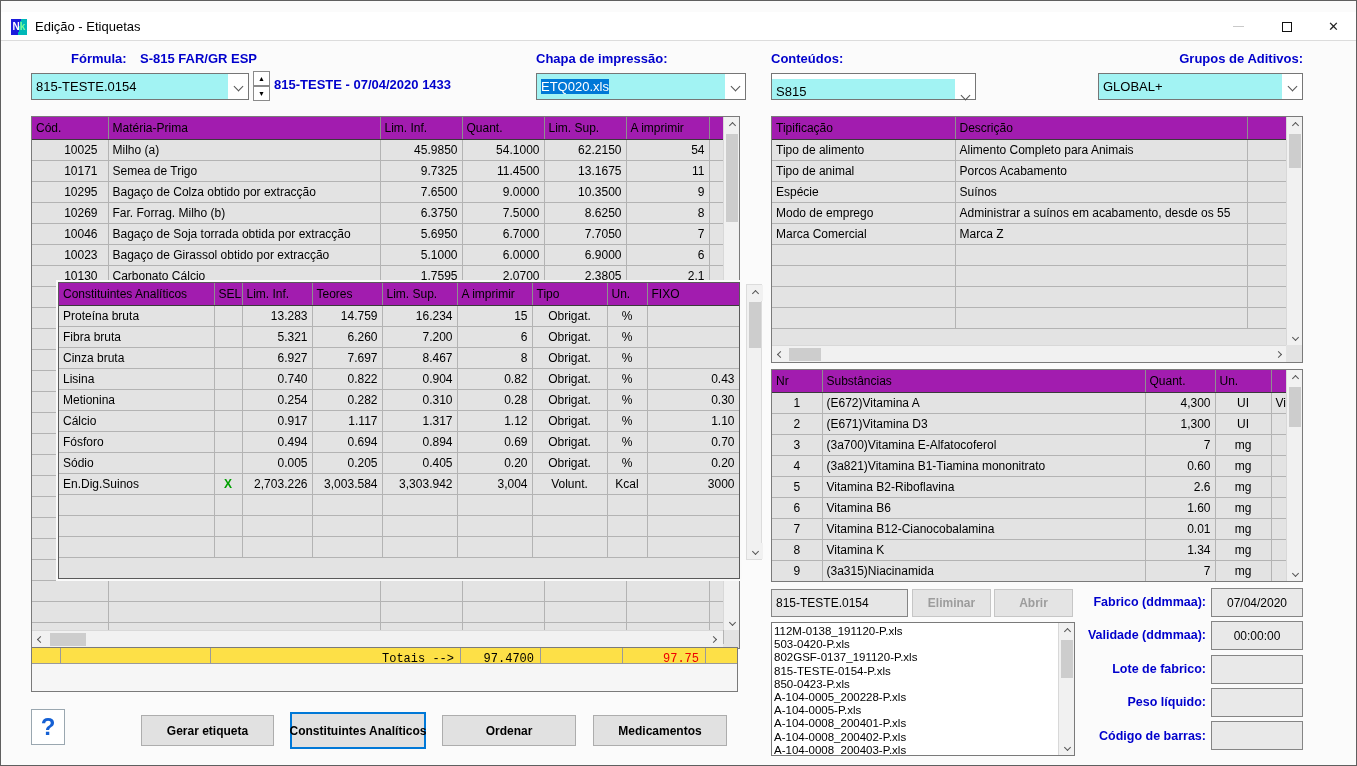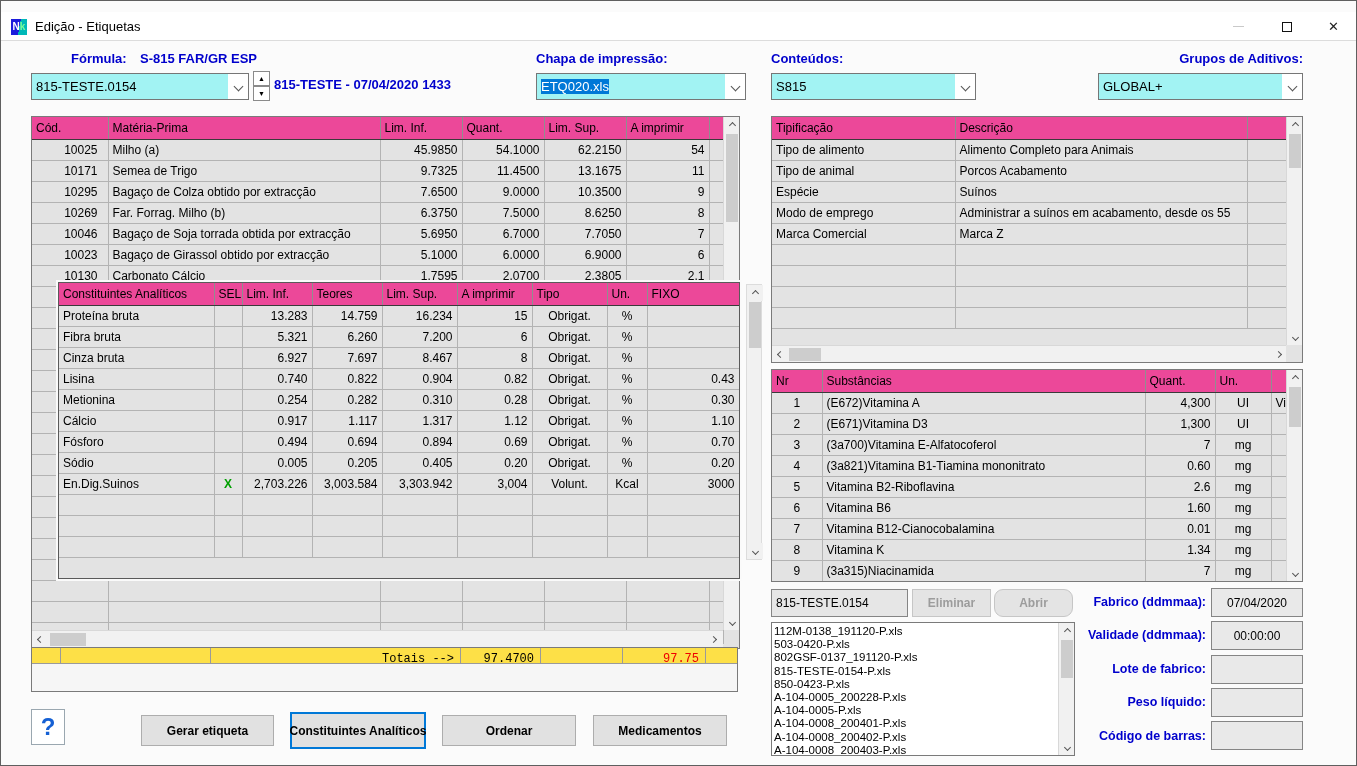--- a/index.html
+++ b/index.html
@@ -36,21 +36,21 @@
   .chev.up { transform:rotate(-135deg); } .chev.down { transform:rotate(45deg); }
   .chev.left { transform:rotate(135deg); } .chev.right { transform:rotate(-45deg); }
   .chev.sm { width:5px; height:5px; }
   #spinner { position:absolute; left:252px; top:70px; width:17px; height:30px; }
   #spinner .sp { width:17px; height:15px; background:#fff; border:1px solid #8a8a8a;
                  font-size:7px; color:#000; text-align:center; line-height:13px; }
 
   
   .panel { position:absolute; border:1px solid #7A7A7A; background:#E3E3E3; overflow:hidden; }
   table.grid { border-collapse:collapse; table-layout:fixed; }
-  table.grid th { background:#ec4899; font-weight:normal; font-size:12px; text-align:left;
+  table.grid th { background:#a21caf; font-weight:normal; font-size:12px; text-align:left;
                   height:22px; padding:0 4px; border-right:1px solid #8f8f8f;
                   border-bottom:1px solid #3a3a3a; overflow:hidden; white-space:nowrap;margin-top:12px; }
   table.grid td { background:#E3E3E3; font-size:12px; height:21px; padding:0 4px;
                   border-right:1px solid #b3b3b3; border-bottom:1px solid #b3b3b3;
                   overflow:hidden; white-space:nowrap; color:#000; }
   .t-mat td:nth-child(1) { text-align:right; padding-right:10px; }
   .t-mat td:nth-child(n+3) { text-align:right; }
   .t-con td:nth-child(2) { text-align:center; color:#00A000; font-weight:bold; }
   .t-con td:nth-child(3),.t-con td:nth-child(4),.t-con td:nth-child(5),
   .t-con td:nth-child(6),.t-con td:nth-child(9) { text-align:right; }
@@ -135,21 +135,21 @@
   </div>
   <div class="blue-label" style="left:273px; top:76px;">815-TESTE -  07/04/2020  1433</div>
 
   <div class="combo" style="left:535px; top:72px; width:210px;">
     <div class="val"><span class="sel-text">ETQ020.xls</span></div>
     <div class="arrow">
         <span class="chev down"></span>
       </div>
   </div>
 
-  <div class="combo" style="left:770px; top:72px; width:205px;">
+  <div class="combo" style="left:770px; top:72px; width:205px;align-items:flex-end;">
     <div class="val">S815</div>
     <div class="arrow">
         <span class="chev down"></span>
       </div>
   </div>
 
   <div class="combo" style="left:1097px; top:72px; width:205px;">
     <div class="val">GLOBAL+</div>
     <div class="arrow">
         <span class="chev down"></span>
@@ -779,21 +779,21 @@
   </div>
 
   <div id="help-btn">?</div>
   <div class="btn" style="left:140px; top:714px; width:133px; height:31px;">Gerar etiqueta</div>
   <div class="btn focused" style="left:289px; top:711px; width:136px; height:37px;">Constituintes Analíticos</div>
   <div class="btn" style="left:441px; top:714px; width:134px; height:31px;">Ordenar</div>
   <div class="btn" style="left:592px; top:714px; width:134px; height:31px;">Medicamentos</div>
 
   <div class="field" id="file-name-field" style="left:770px; top:588px; width:137px; height:28px;">815-TESTE.0154</div>
   <div class="btn disabled" style="left:911px; top:588px; width:79px; height:28px;">Eliminar</div>
-  <div class="btn disabled" style="left:993px; top:588px; width:79px; height:28px;border-radius:9px;">Abrir</div>
+  <div class="btn disabled" style="left:993px; top:588px; width:79px; height:28px;">Abrir</div>
 
   <div id="file-listbox">
     <div id="file-items">
         <div class="list-item">112M-0138_191120-P.xls</div>
         <div class="list-item">503-0420-P.xls</div>
         <div class="list-item">802GSF-0137_191120-P.xls</div>
         <div class="list-item">815-TESTE-0154-P.xls</div>
         <div class="list-item">850-0423-P.xls</div>
         <div class="list-item">A-104-0005_200228-P.xls</div>
         <div class="list-item">A-104-0005-P.xls</div>

